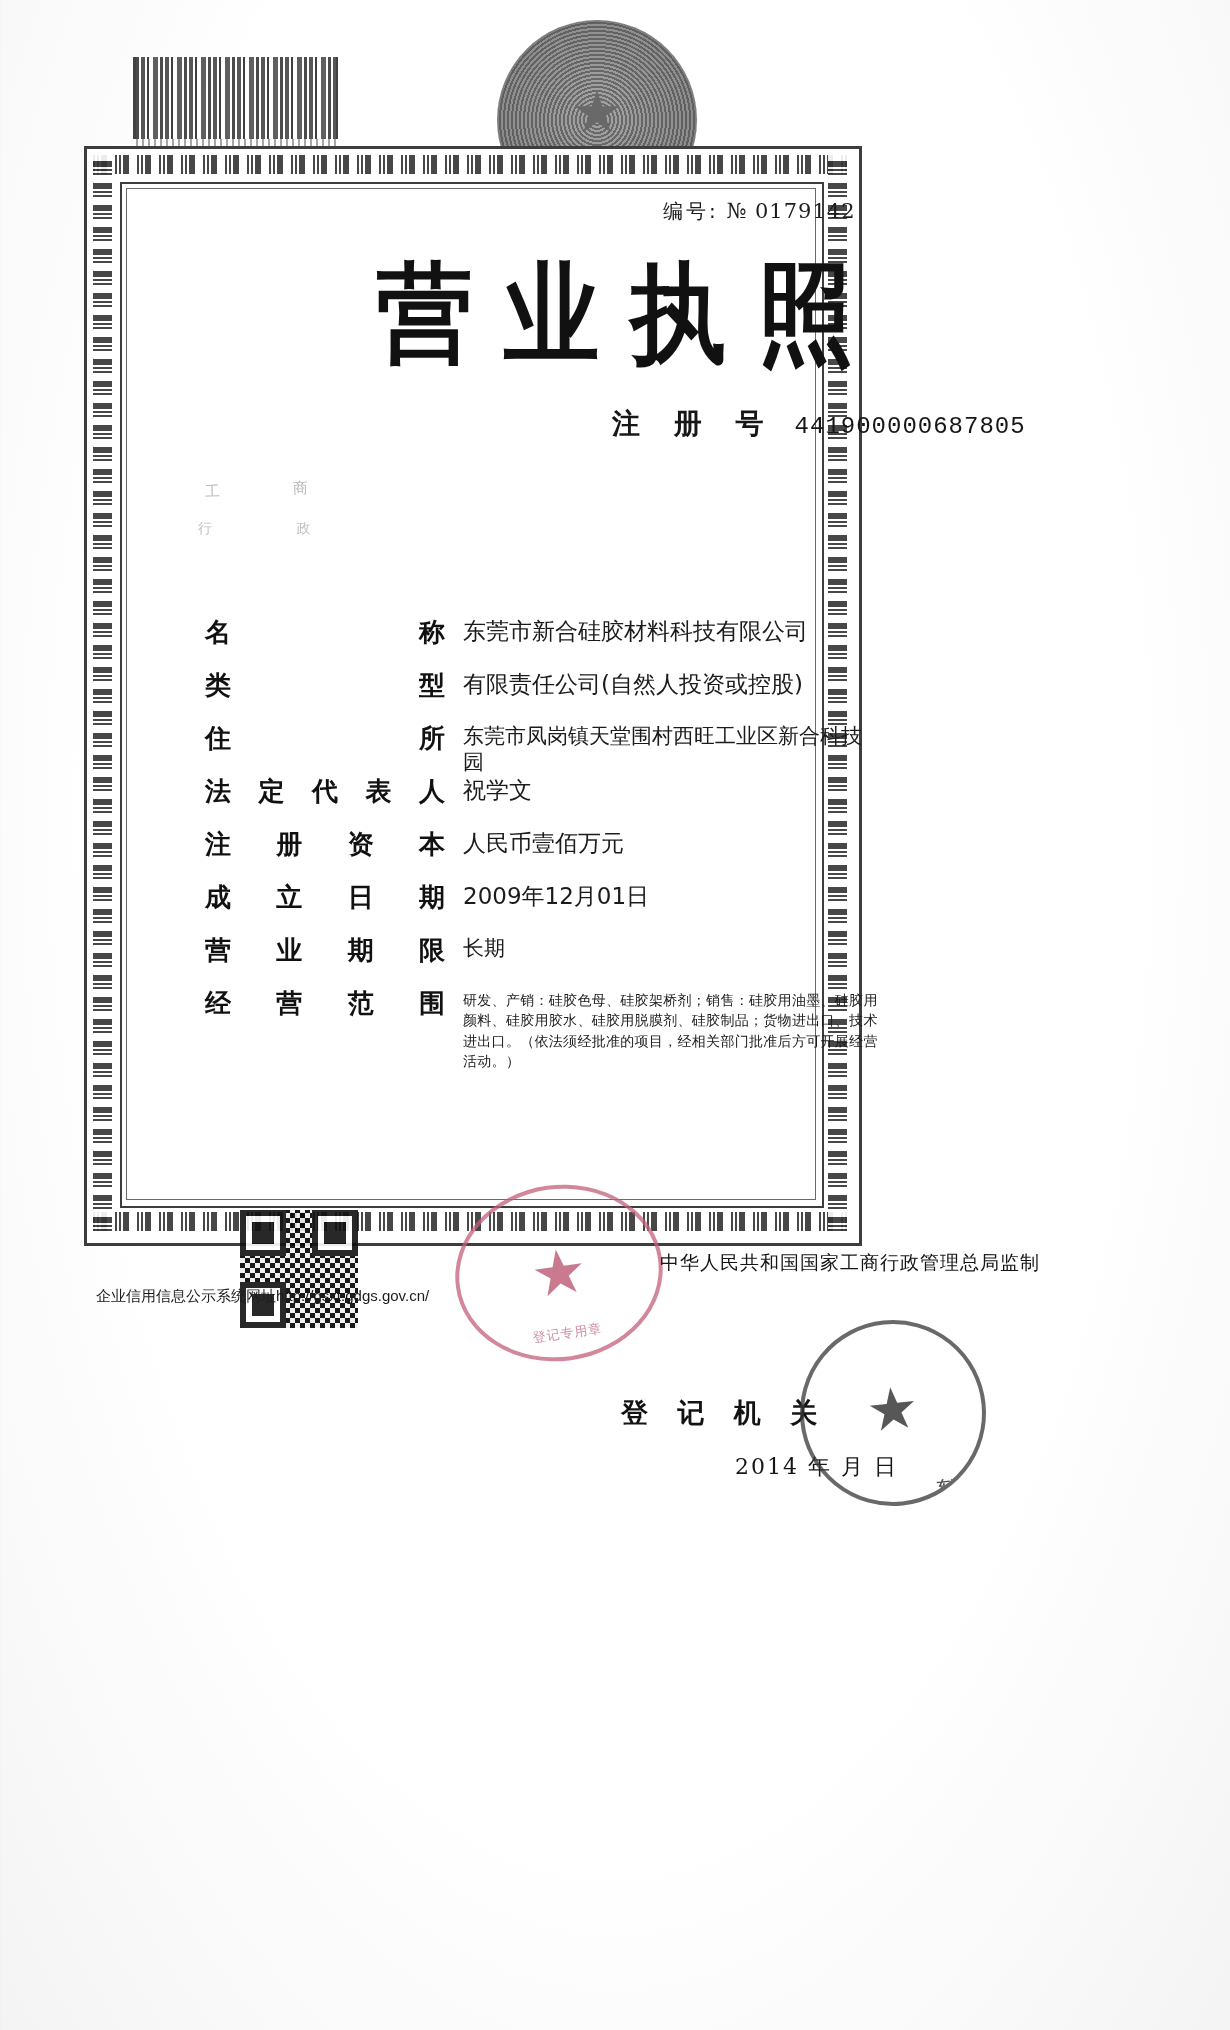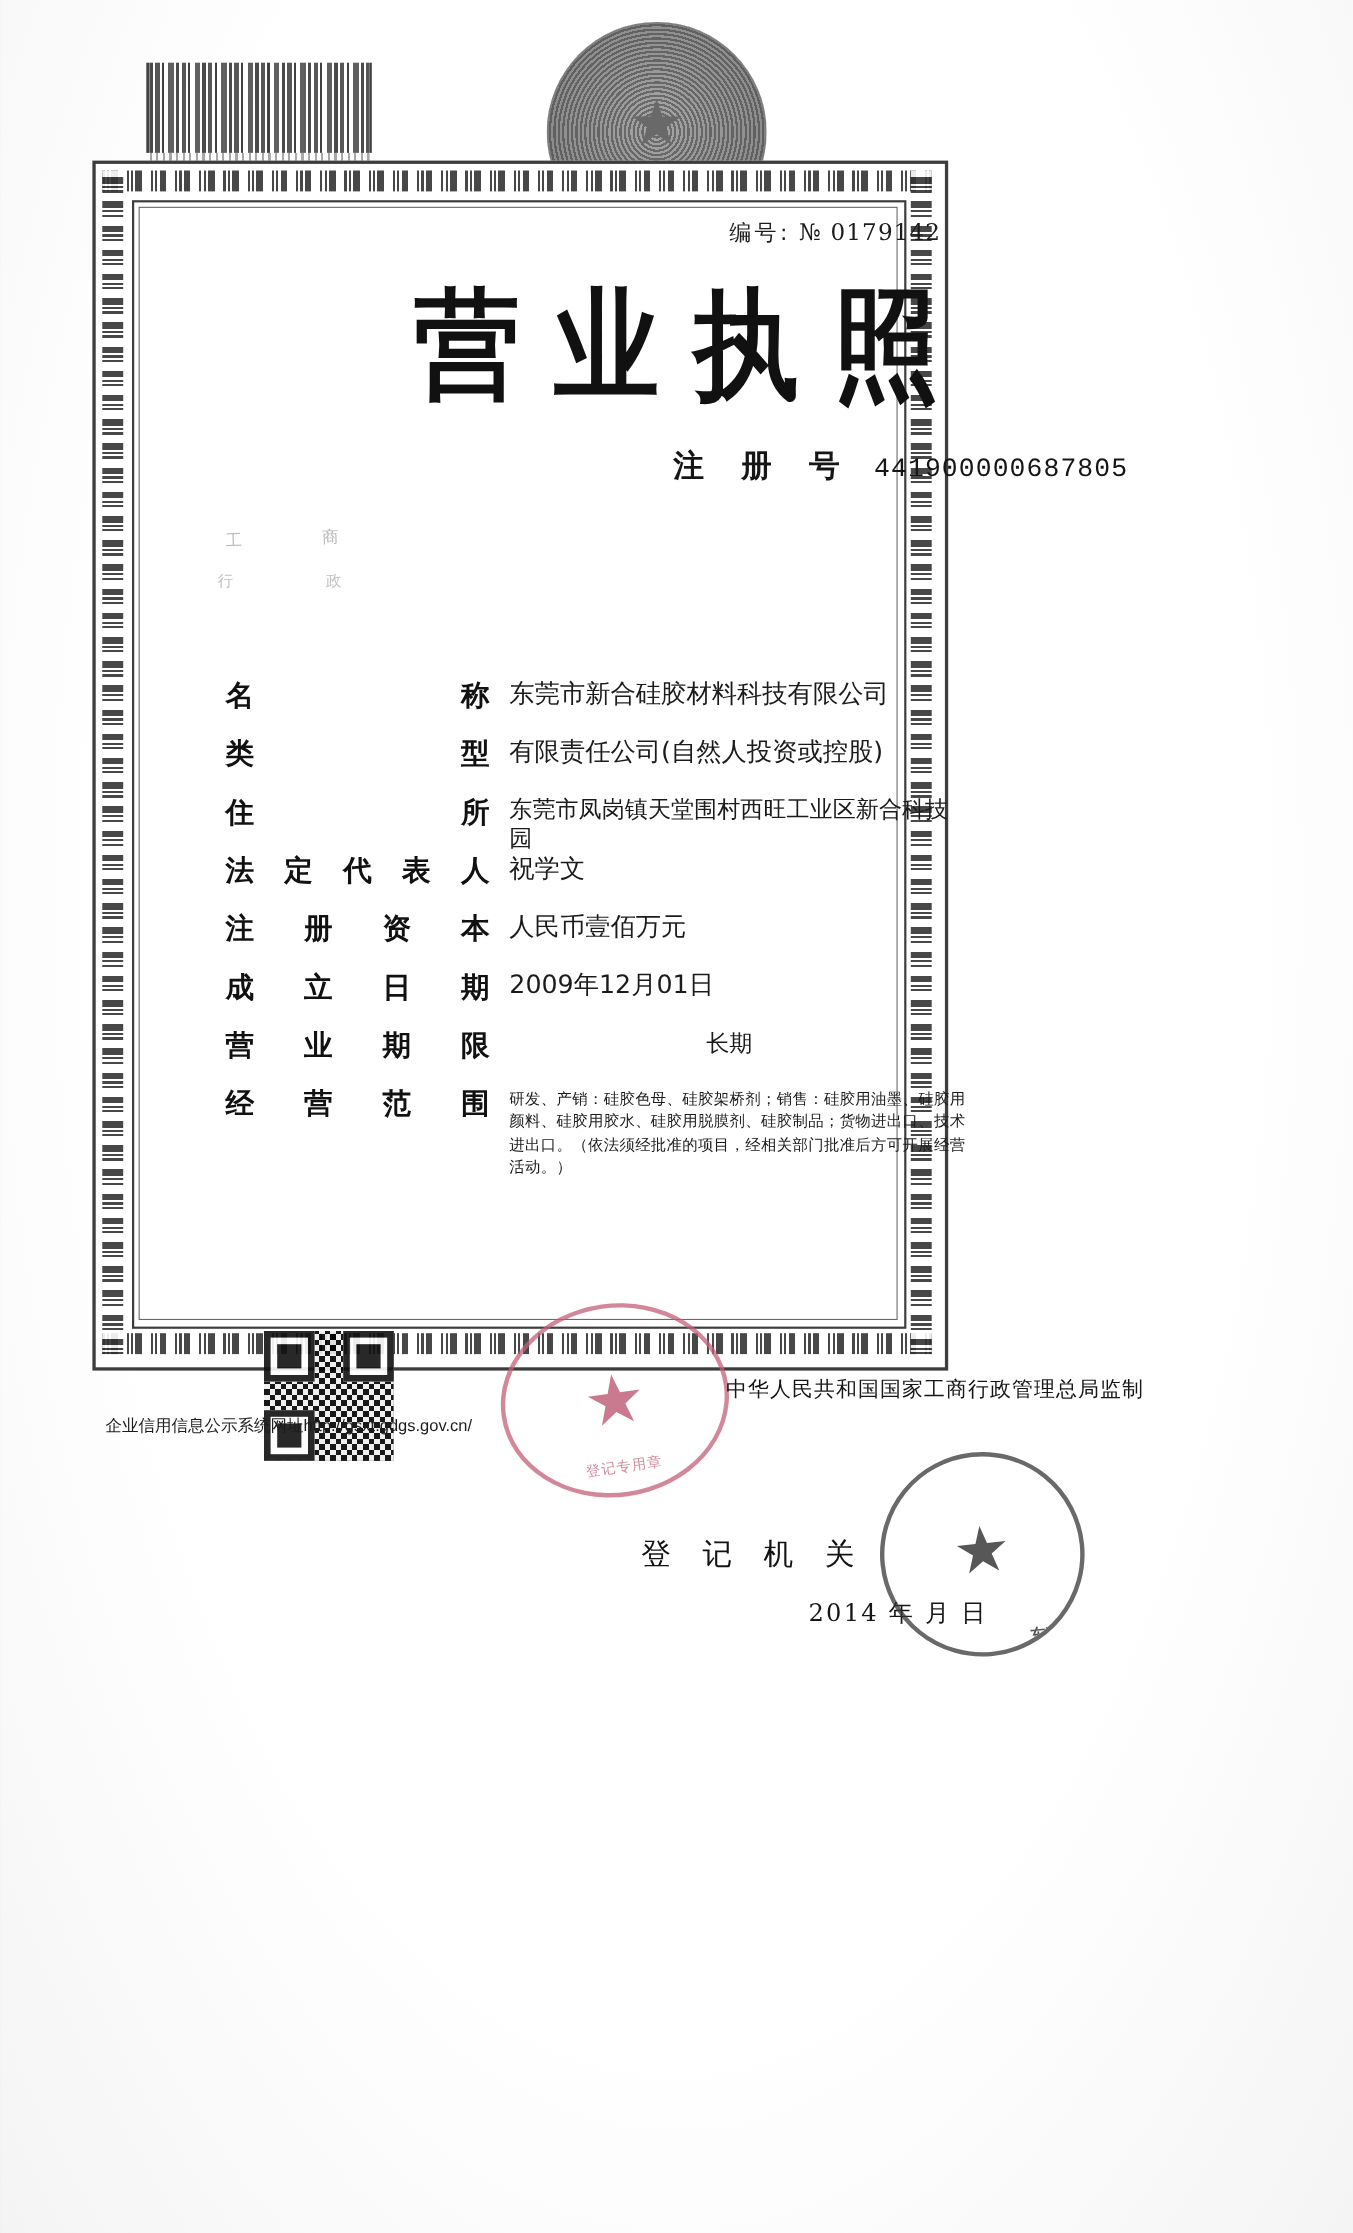--- a/index.html
+++ b/index.html
@@ -177,22 +177,22 @@
     transform-origin:0 0;
     white-space:nowrap;
   }
   .seal-red .bottom-txt{
     position:absolute;left:50%;bottom:14px;transform:translateX(-50%) rotate(0deg);
     font-size:13px;letter-spacing:1px;white-space:nowrap;opacity:.8;
   }
 
   
   .authority{
-    position:absolute;left:583px;top:1395px;
-    font-size:27px;font-weight:normal;letter-spacing:10px;color:#121212;
+    position:absolute;left:621px;top:1395px;
+    font-size:27px;font-weight:bold;letter-spacing:10px;color:#121212;
   }
   .issue-date{
     position:absolute;left:735px;top:1452px;
     font-size:22px;letter-spacing:2px;color:#161616;white-space:nowrap;
     font-family:"DejaVu Serif","Liberation Serif",serif;
   }
 
   
   .seal-gray{
     position:absolute;left:800px;top:1320px;width:178px;height:178px;
@@ -323,21 +323,21 @@
       <div class="val">2009年12月01日</div>
     </div>
 
     <div class="row">
       <div class="lbl">
           <span>营</span>
           <span>业</span>
           <span>期</span>
           <span>限</span>
         </div>
-      <div class="val" style="font-size:21px;text-align:center;">长期</div>
+      <div class="val" style="font-size:21px;">长期</div>
     </div>
 
     <div class="row scope">
       <div class="lbl">
           <span>经</span>
           <span>营</span>
           <span>范</span>
           <span>围</span>
         </div>
       <div class="val">研发、产销：硅胶色母、硅胶架桥剂；销售：硅胶用油墨、硅胶用颜料、硅胶用胶水、硅胶用脱膜剂、硅胶制品；货物进出口、技术进出口。（依法须经批准的项目，经相关部门批准后方可开展经营活动。）</div>

